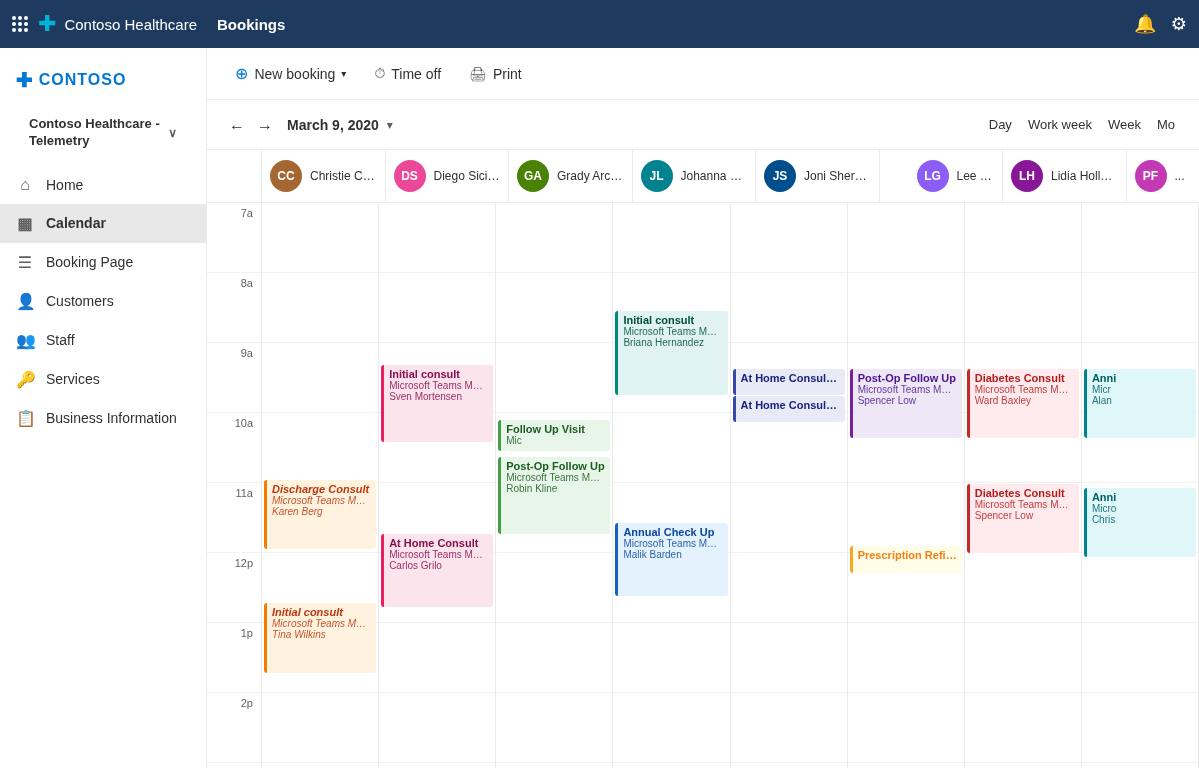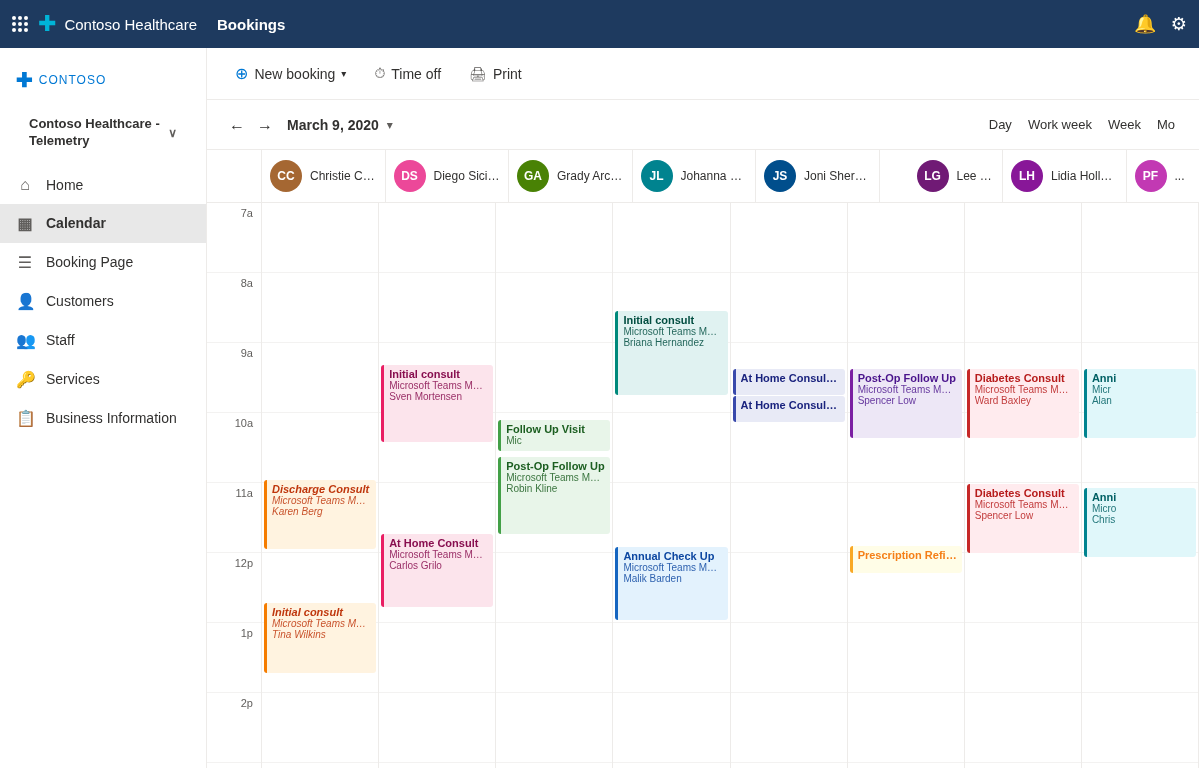--- a/index.html
+++ b/index.html
@@ -23,21 +23,21 @@
       width: 207px; background: white;
       display: flex; flex-direction: column;
       border-right: 1px solid #edebe9;
       overflow-y: auto;
     }
     .sidebar-logo-area {
       padding: 20px 16px 16px;
       display: flex; align-items: center; gap: 6px;
     }
     .sidebar-cross { color: #0078d4; font-size: 20px; font-weight: bold; }
-    .sidebar-brand { font-size: 12px; font-weight: 400; color: #0078d4; letter-spacing: 1px; }
+    .sidebar-brand { font-size: 16px; font-weight: 700; color: #0078d4; letter-spacing: 1px; }
     .sidebar-org {
       display: flex; align-items: center; justify-content: space-between;
       padding: 8px 29px 16px;
       font-size: 13px; font-weight: 600; color: #323130;
       cursor: pointer;
     }
     .sidebar-org-chevron { font-size: 12px; color: #605e5c; }
     .sidebar-nav { display: flex; flex-direction: column; }
     .nav-item {
       display: flex; align-items: center; gap: 12px;
@@ -263,21 +263,21 @@
   </div>
           <div class="staff-header">
     <div class="staff-avatar" style="background:#00838f;">JL</div>
     <span class="staff-name">Johanna Lorenz</span>
   </div>
           <div class="staff-header">
     <div class="staff-avatar" style="background:#004e8c;">JS</div>
     <span class="staff-name">Joni Sherman</span>
   </div>
           <div class="staff-header">
-    <div class="staff-avatar" style="background:#701a75;margin-left:29px;">LG</div>
+    <div class="staff-avatar" style="background:#8b5cf6;margin-left:29px;">LG</div>
     <span class="staff-name">Lee Gu</span>
   </div>
           <div class="staff-header">
     <div class="staff-avatar" style="background:#881798;">LH</div>
     <span class="staff-name">Lidia Holloway</span>
   </div>
           <div class="staff-header">
     <div class="staff-avatar" style="background:#c239b3;">PF</div>
     <span class="staff-name">...</span>
   </div>
@@ -370,21 +370,21 @@
             <div class="hour-row"></div>
             <div class="hour-row"></div>
             <div class="hour-row"></div>
             <div class="hour-row"></div>
             <div class="hour-row"></div>
             <div class="event ev-teal" style="top: 107.8px; height: 84.7px;">
       <div class="event-title">Initial consult</div>
       <div class="event-sub">Microsoft Teams Meetir</div>
       <div class="event-sub">Briana Hernandez</div>
     </div>
-            <div class="event ev-blue" style="top: 344px; height: 73.15px;">
+            <div class="event ev-blue" style="top: 320px; height: 73.15px;">
       <div class="event-title">Annual Check Up</div>
       <div class="event-sub">Microsoft Teams Meetir</div>
       <div class="event-sub">Malik Barden</div>
     </div>
           </div>
           <div class="cal-staff-col" style="flex: 1 1 0%; border-right: 1px solid rgb(237, 235, 233); position: relative; min-width: 0px; height: 770px;">
             <div class="hour-row"></div>
             <div class="hour-row"></div>
             <div class="hour-row"></div>
             <div class="hour-row"></div>

